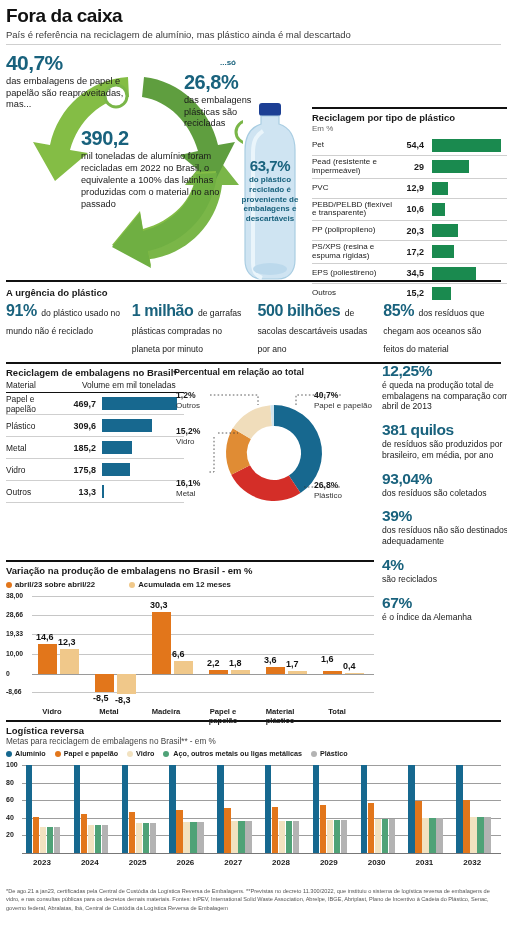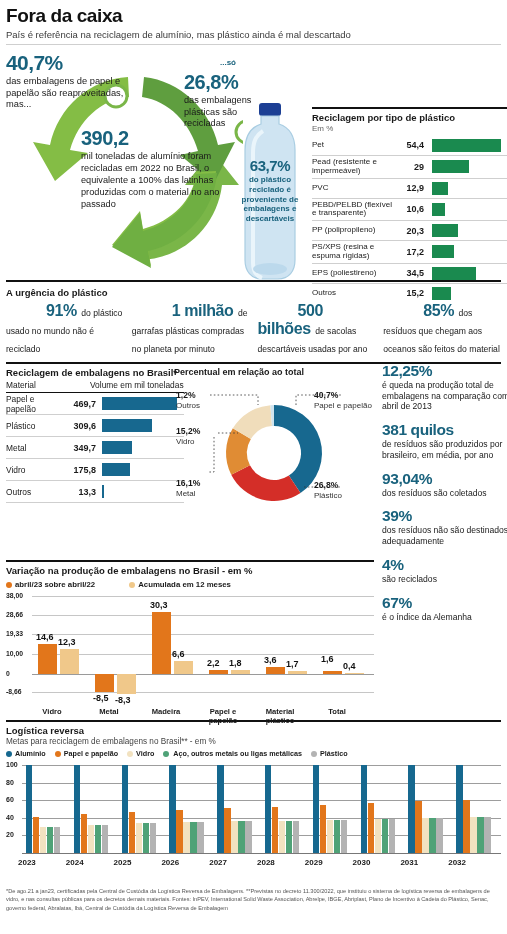--- a/index.html
+++ b/index.html
@@ -51,30 +51,30 @@
   .ptype .lbl { width:84px; font-size:8px; line-height:1.1; color:#222; }
   .ptype .val { width:28px; text-align:right; font-size:9px; font-weight:bold; }
   .ptype .barwrap { flex:1; padding-left:8px; }
   .ptype .bar { height:13px; background:#1a8a4f; }
 
   
   .urg { margin-top:2px; }
   .urg .head { font-size:9.5px; font-weight:bold; padding:3px 0 4px; }
   .urg .cols { display:flex; gap:8px; padding-bottom:6px; }
   .urg .c { flex:1; }
-  .urg .n { font-size:16px; font-weight:bold; color:#19627d; letter-spacing:-.4px; display:inline;margin-left:40px; }
+  .urg .n { font-size:16px; font-weight:bold; color:#19627d; letter-spacing:-.4px; display:inline; }
   .urg .t { font-size:8.6px; line-height:1.25; color:#1a1a1a; display:inline; }
 
   
   .mid { position:relative; height:196px; }
   .mid-left { position:absolute; left:0; top:0; width:178px; }
   .mid-left h3 { font-size:9.5px; font-weight:bold; margin-top:3px; }
   .tbl { width:100%; margin-top:2px; }
   .tbl .hrow { display:flex; font-size:8.4px; border-bottom:1.6px solid #111; padding-bottom:2px; }
-  .tbl .hrow .c1 { width:84px; }
+  .tbl .hrow .c1 { width:76px; }
   .tbl .hrow .c2 { flex:1; }
   .tbl .row { display:flex; align-items:center; border-bottom:1px solid #cfcfcf; height:22px; }
   .tbl .m  { width:60px; font-size:8.4px; }
   .tbl .v  { width:30px; text-align:right; font-size:9px; font-weight:bold; }
   .tbl .bw { flex:1; padding-left:6px; }
   .tbl .b  { height:13px; background:#17688f; }
 
   .donut-box { position:absolute; left:168px; top:0; width:200px; }
   .donut-box h3 { font-size:9px; font-weight:bold; margin-top:3px; }
   .donut-wrap { position:relative; width:200px; height:148px; }
@@ -103,21 +103,21 @@
 
   
   .logi { position:relative; margin-top:2px; }
   .logi h3 { font-size:9.5px; font-weight:bold; margin-top:3px; }
   .logi .sub { font-size:8.2px; color:#444; margin:1px 0 3px; }
   .logi .legend2 { display:flex; gap:9px; font-size:7.2px; font-weight:bold; align-items:center; margin-bottom:3px;}
   .lchart { position:relative; width:495px; height:110px; border-left:0; }
   .lgl { position:absolute; left:16px; right:0; border-top:1px solid #9d9d9d; }
   .lylab { position:absolute; left:0; font-size:7px; font-weight:bold; }
   .lbar { position:absolute; bottom:0; }
-  .lyear { position:absolute; font-size:8px; font-weight:bold; text-align:left; width:48px; }
+  .lyear { position:absolute; font-size:8px; font-weight:bold; text-align:center; width:48px; }
   .foot { font-size:5.6px; line-height:1.5; color:#555; margin-top:16px; }
 </style>
 </head>
 <body>
 
 <div class="page">
 
   <div class="hdr">
     <h1>Fora da caixa</h1>
     <div class="sub">País é referência na reciclagem de alumínio, mas plástico ainda é mal descartado</div>
@@ -263,21 +263,21 @@
             </div>
             <div class="row">
               <div class="m">Plástico</div>
               <div class="v">309,6</div>
               <div class="bw">
                 <div class="b" style="width: 49.536px; background: rgb(23, 104, 143);"></div>
               </div>
             </div>
             <div class="row">
               <div class="m">Metal</div>
-              <div class="v">349,7</div>
+              <div class="v">185,2</div>
               <div class="bw">
                 <div class="b" style="width: 29.632px; background: rgb(23, 104, 143);"></div>
               </div>
             </div>
             <div class="row">
               <div class="m">Vidro</div>
               <div class="v">175,8</div>
               <div class="bw">
                 <div class="b" style="width: 28.128px; background: rgb(23, 104, 143);"></div>
               </div>

